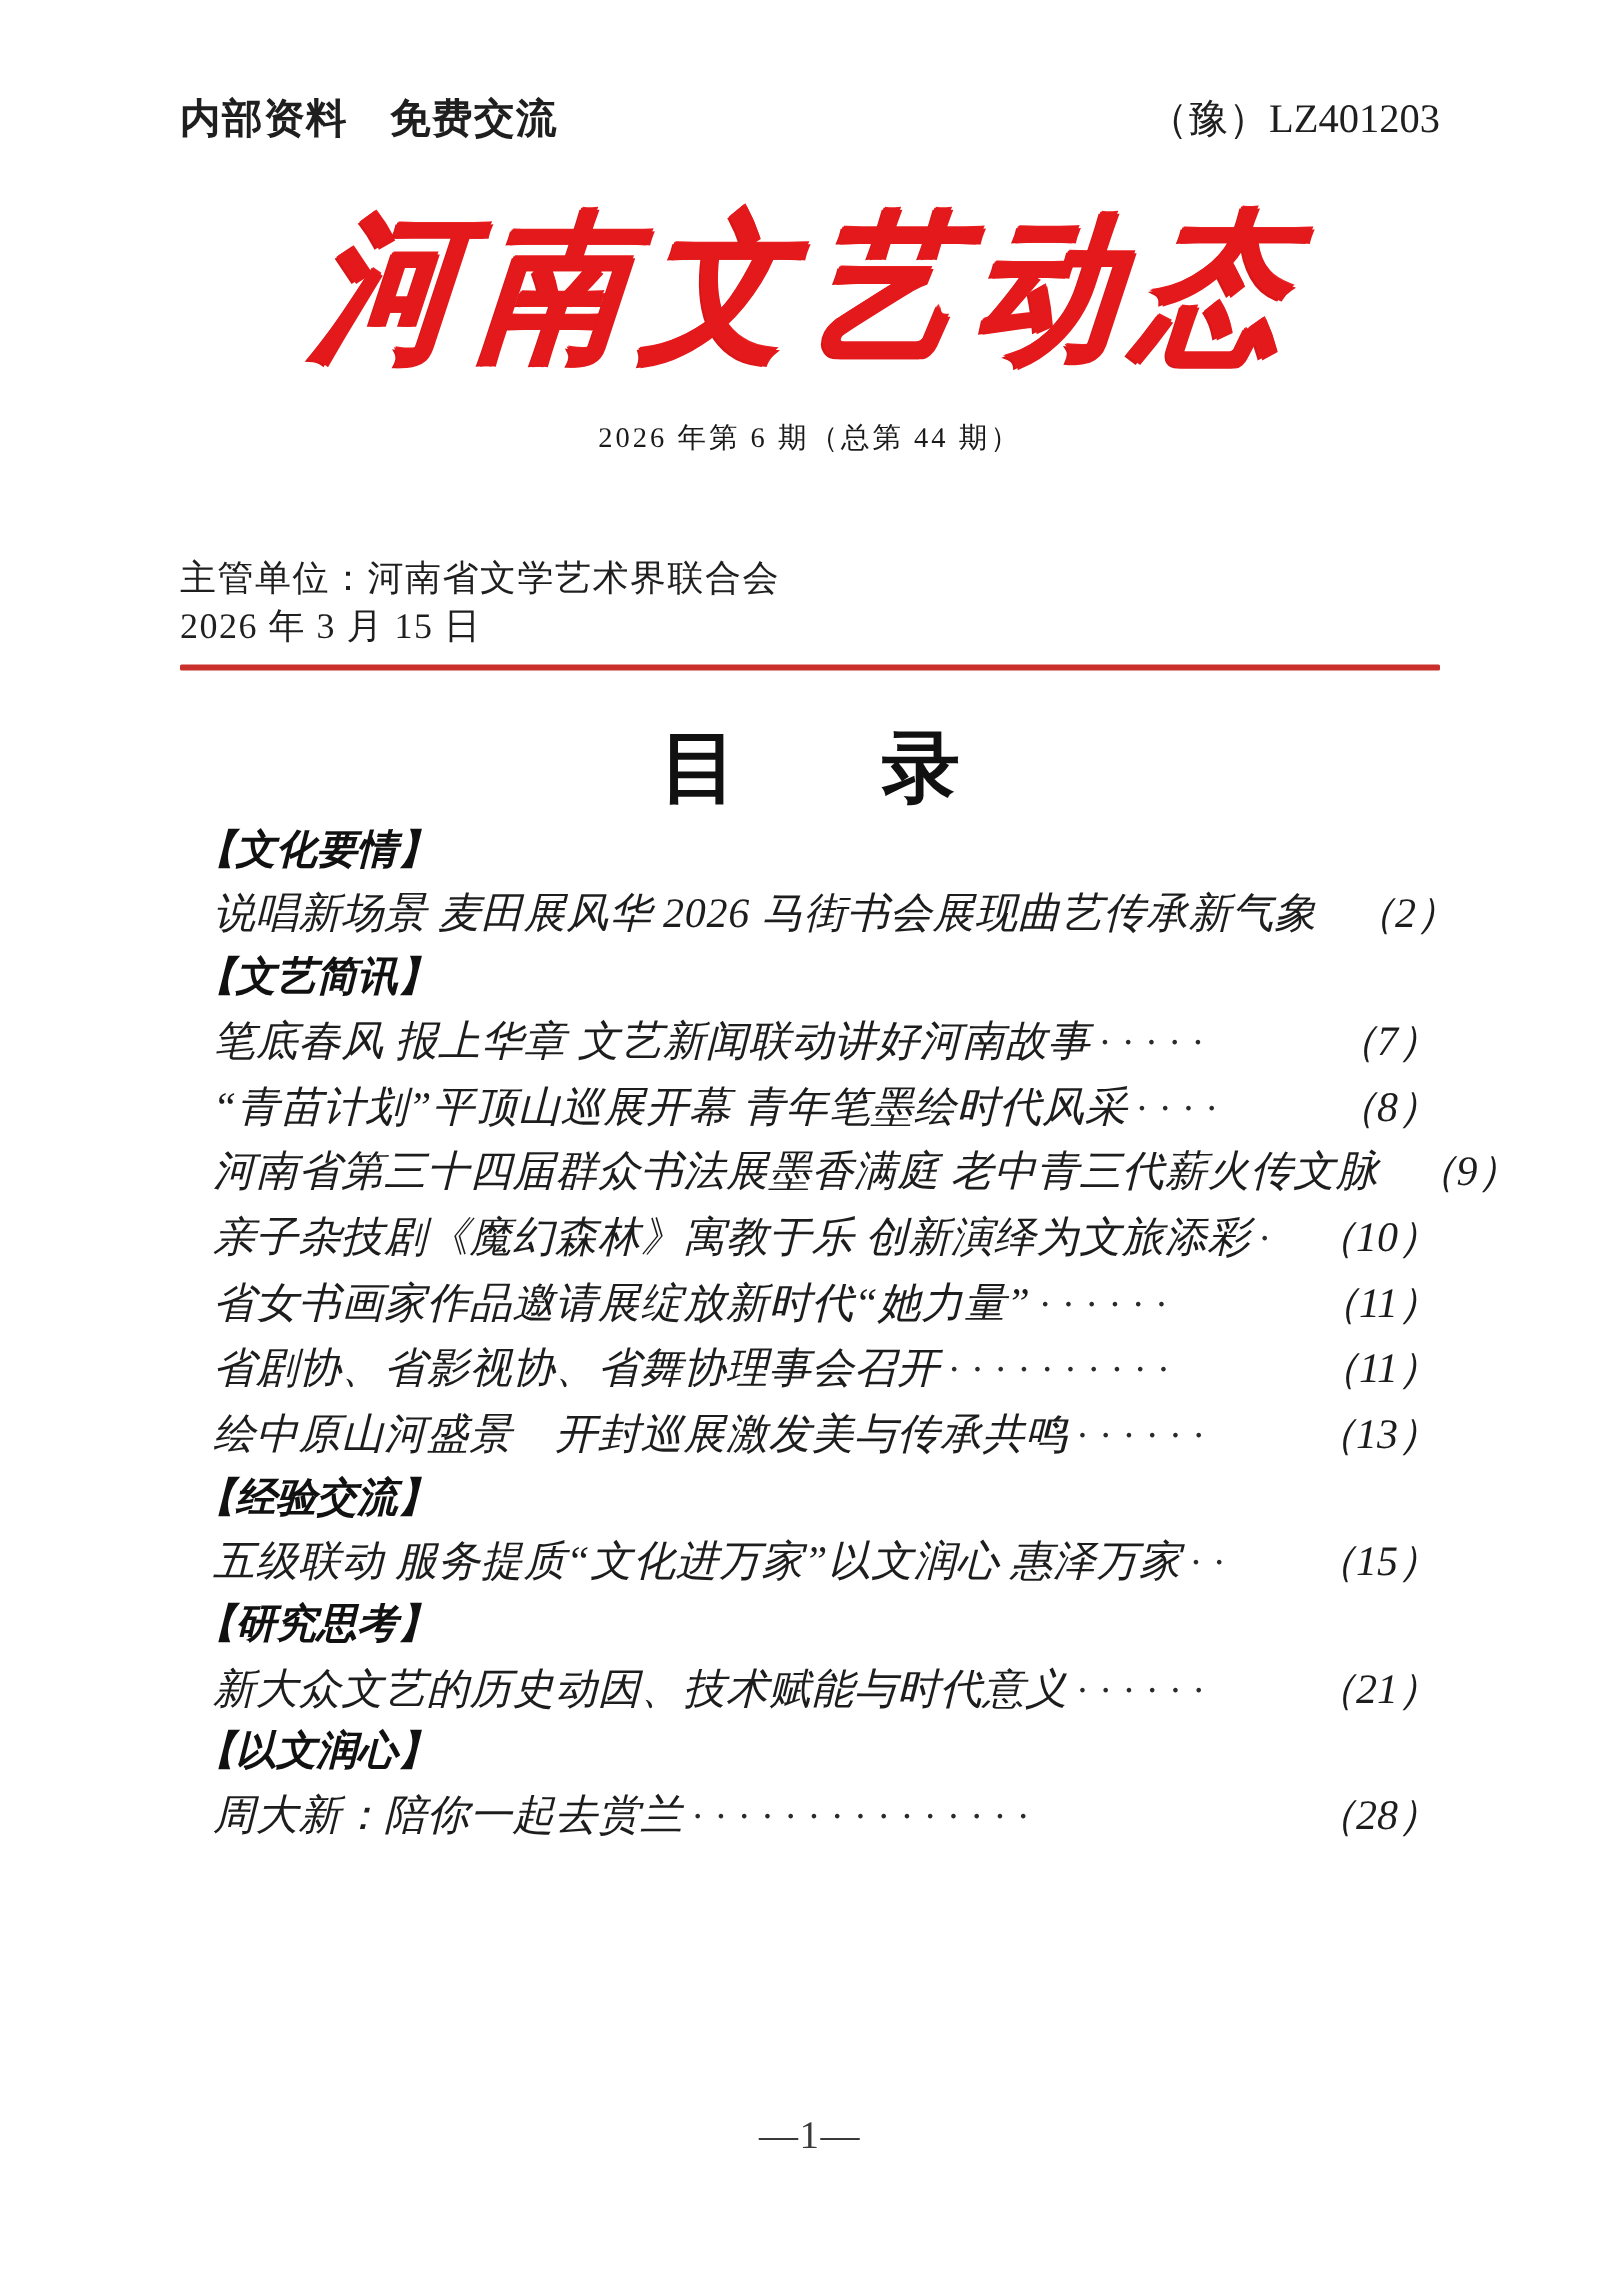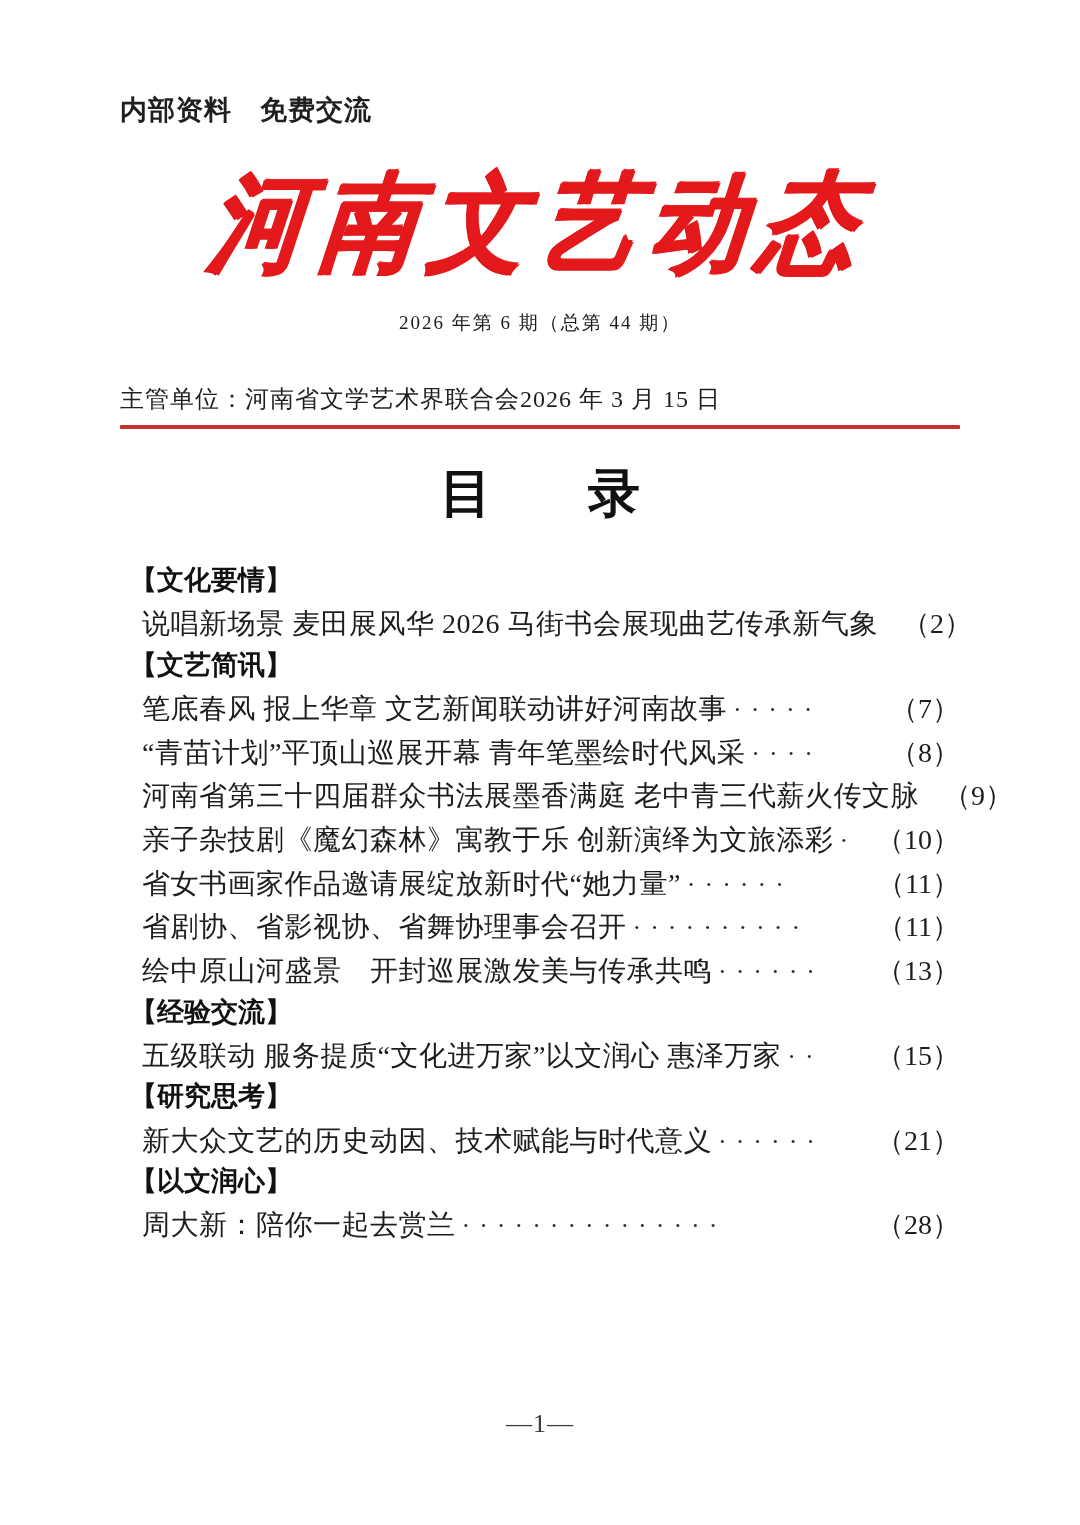--- a/index.html
+++ b/index.html
@@ -21,21 +21,21 @@
     height: 1525px;
     box-sizing: border-box;
     padding: 0 120px;
   }
 
   
   .top-bar {
     display: flex;
     justify-content: space-between;
     align-items: baseline;
-    padding-top: 92px;
+    padding-top: 61px;
     font-size: 27px;
     letter-spacing: 1px;
     color: #1f1f1f;
     white-space: pre;
   }
   .top-bar .left {
     font-family: "Liberation Serif", "DejaVu Serif", serif;
     font-weight: 600;
   }
   .top-bar .right {
@@ -68,27 +68,28 @@
     margin-top: 28px;
     text-align: center;
     font-size: 19px;
     letter-spacing: 2px;
     color: #1b1b1b;
     white-space: pre;
   }
 
   .publisher-row {
     display: flex;
-    justify-content: flex-start;
+    justify-content: flex-end;
     align-items: baseline;
-    margin-top: 47px;
+    margin-top: 64px;
     font-size: 24px;
     letter-spacing: 1px;
     color: #1f1f1f;
     white-space: pre;
+    flex-direction: column;
   }
 
   .red-rule {
     margin-top: 10px;
     height: 4px;
     background: #c9302c;
     border-radius: 1px;
   }
 
   
@@ -98,21 +99,21 @@
     font-size: 52px;
     font-weight: 700;
     letter-spacing: 22px;
     text-indent: 22px;
     font-family: "Liberation Serif", "DejaVu Serif", serif;
     color: #111111;
     white-space: pre;
   }
 
   .toc {
-    margin-top: 32px;
+    font-style: italic;
   }
 
   .section-head {
     font-family: "Liberation Sans", "DejaVu Sans", sans-serif;
     font-weight: 700;
     font-size: 27px;
     letter-spacing: 0px;
     color: #111111;
     margin: 0 0 2px 10px;
     line-height: 1.45;
@@ -163,20 +164,21 @@
     white-space: pre;
   }
 </style>
 </head>
 <body>
 
 <div class="page">
 
   <div class="top-bar">
     <div class="left">内部资料　免费交流</div>
+    <div class="right">（豫）LZ401203</div>
   </div>
 
   <div class="masthead">
     <div class="masthead-text">河南文艺动态</div>
   </div>
 
   <div class="issue-line">2026 年第 6 期（总第 44 期）</div>
 
   <div class="publisher-row">
     <div>主管单位：河南省文学艺术界联合会</div>

